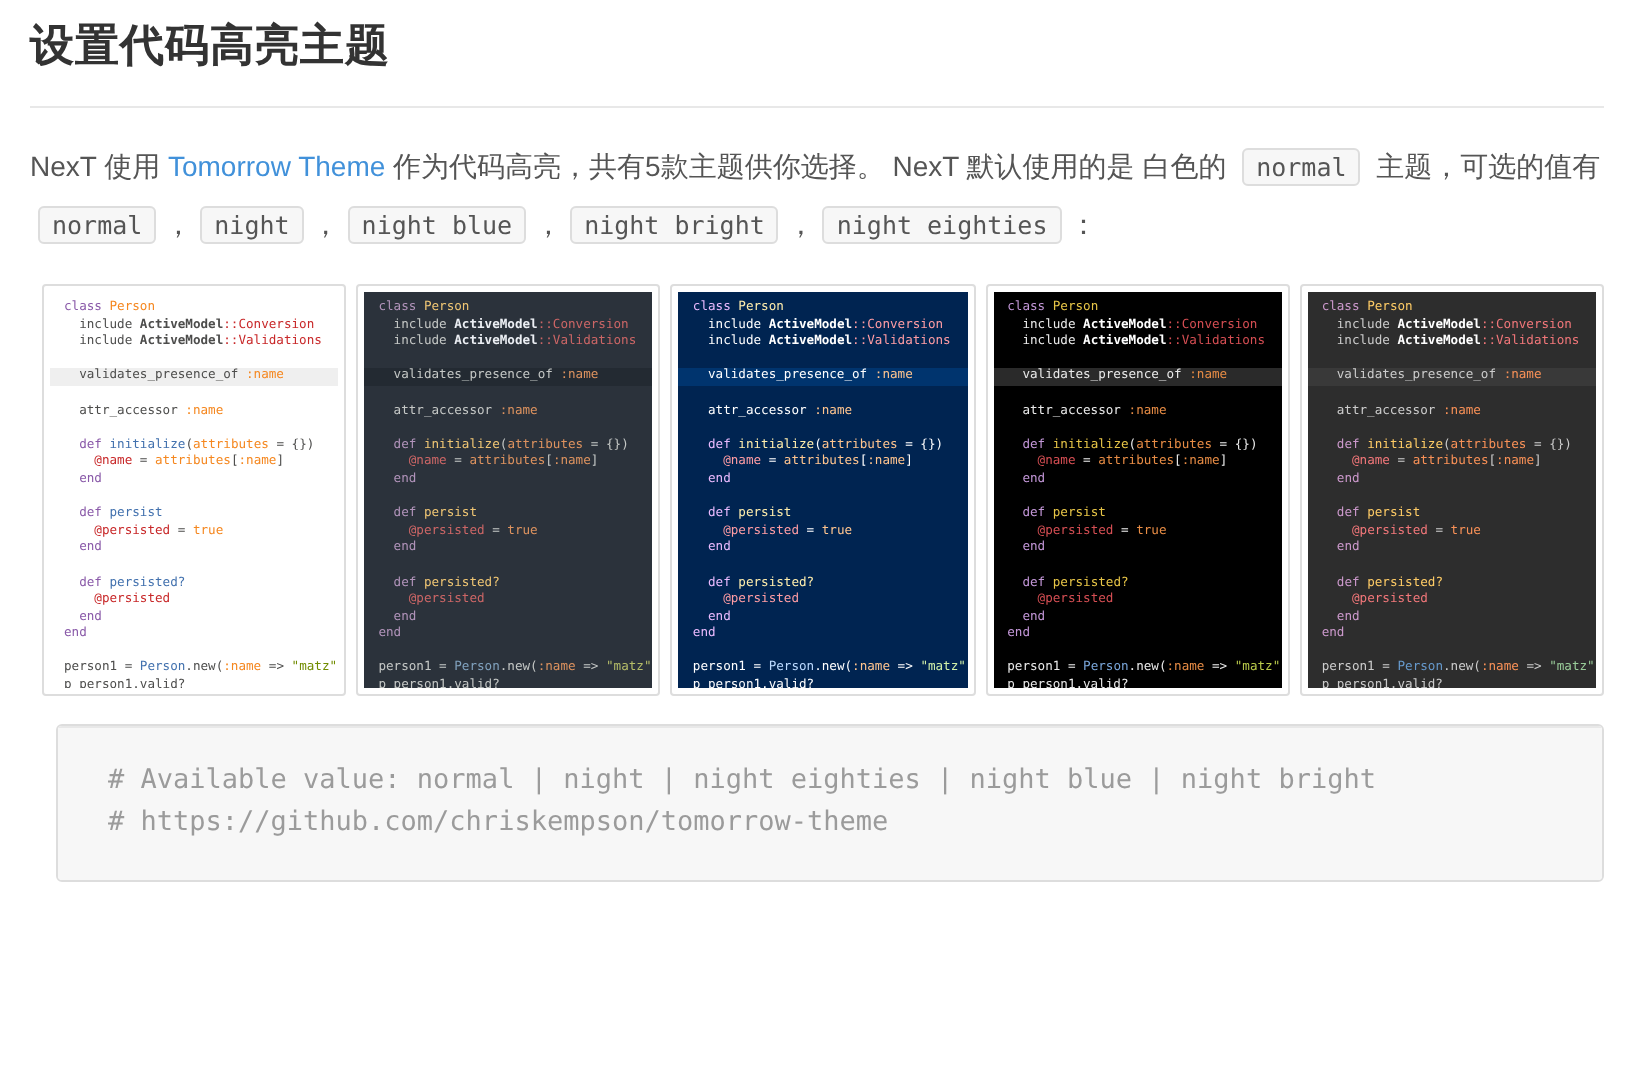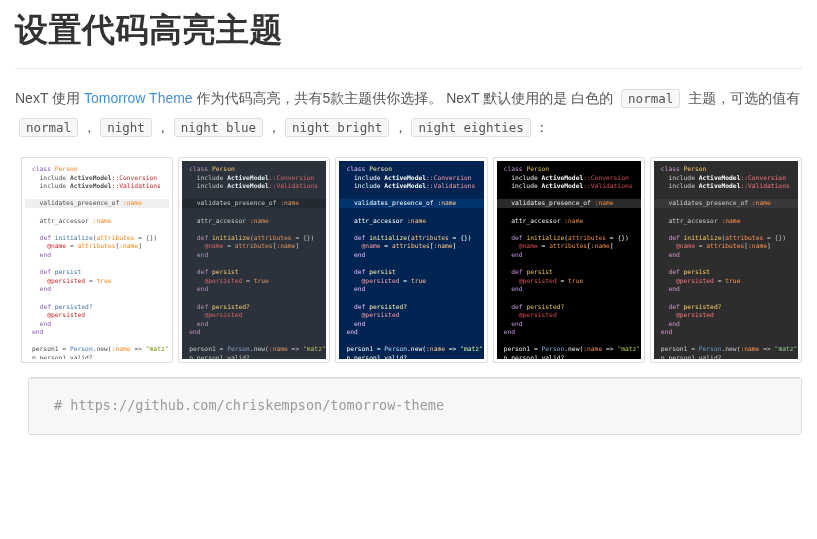--- a/index.html
+++ b/index.html
@@ -4,21 +4,21 @@
 <style>
   * { box-sizing: border-box; margin: 0; padding: 0; }
   html, body { background: #ffffff; }
   body {
     width: 817px; height: 539px; overflow: hidden;
     padding: 0 15px;
     font-family: "Liberation Sans", "DejaVu Sans", sans-serif;
     color: var(--body_text, #555);
   }
   h1.page-title {
-    font-size: 33px; font-weight: bold; color: var(--heading_text, #333);
+    font-size: 22px; font-weight: bold; color: var(--heading_text, #333);
     padding: 8px 0 15px 0; border-bottom: 1px solid #e8e8e8;
     letter-spacing: 0.5px;
   }
   p.para { font-size: 14px; line-height: 29px; color: var(--body_text, #555); }
   .intro-para { margin-top: 15px; }
   .change-para { margin-top: 24px; }
   a.link { color: var(--link_blue, #4191da); text-decoration: none; cursor: pointer; }
   code.icode {
     font-family: "DejaVu Sans Mono", "Liberation Mono", monospace;
     font-size: 12.5px; color: var(--body_text, #555);
@@ -201,17 +201,18 @@
           <div class="code-line">&nbsp;</div>
           <div class="code-line"><span>person1 = </span><span style="color: rgb(102, 153, 204);">Person</span><span>.new(</span><span style="color: rgb(249, 145, 87);">:name</span><span> =&gt; </span><span style="color: rgb(153, 204, 153);">"matz"</span><span>)</span></div>
           <div class="code-line"><span>p person1.valid?</span></div>
         </div>
       </div>
     </div>
 
 
   <div class="example">
     <div class="ex-code" id="ex-code">
+        <div><span class="comment"># Available value: normal | night | night eighties | night blue | night bright</span></div>
         <div><span class="comment"># https://github.com/chriskempson/tomorrow-theme</span></div>
       </div>
   </div>
 
 </div>
 
 </body></html>

